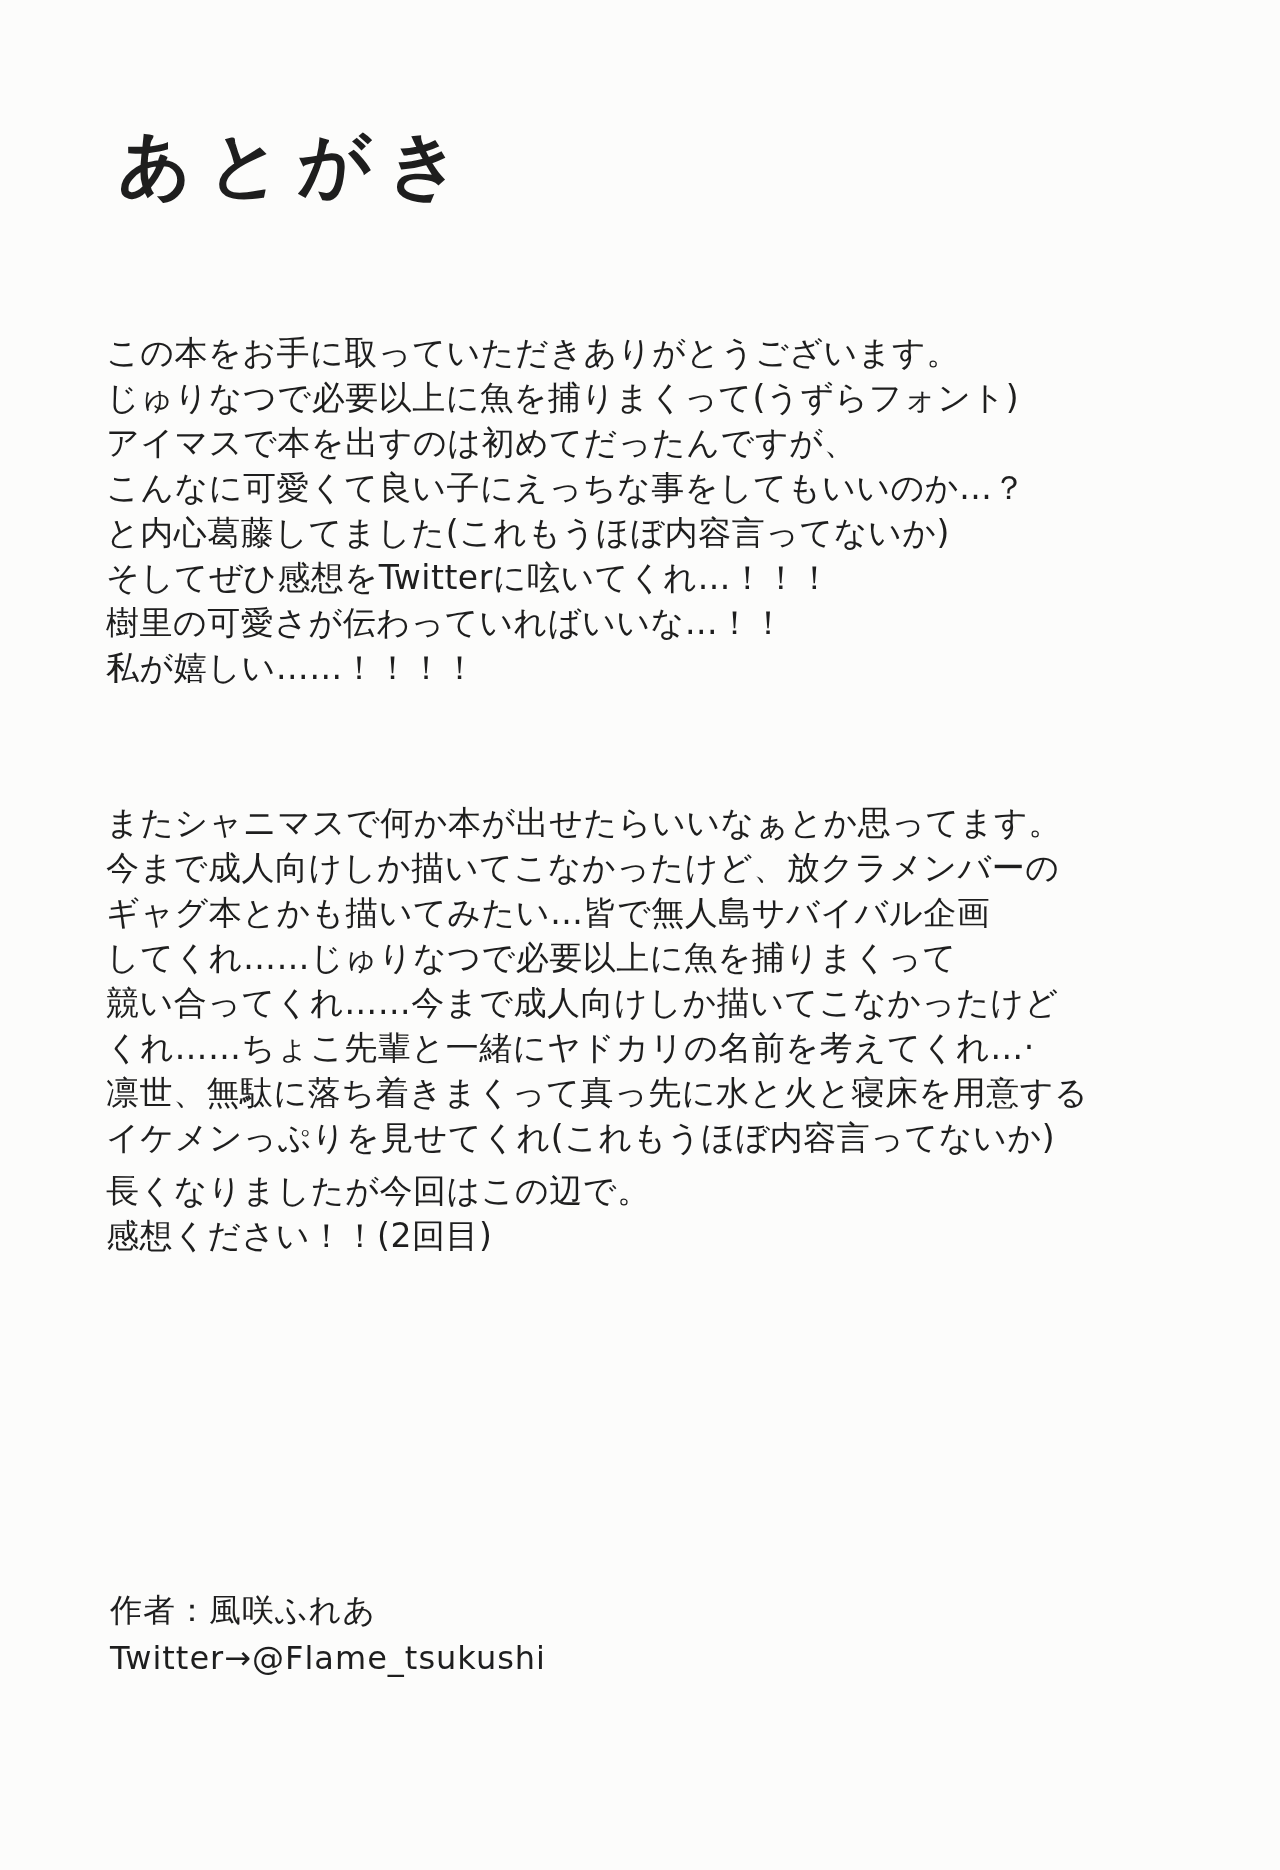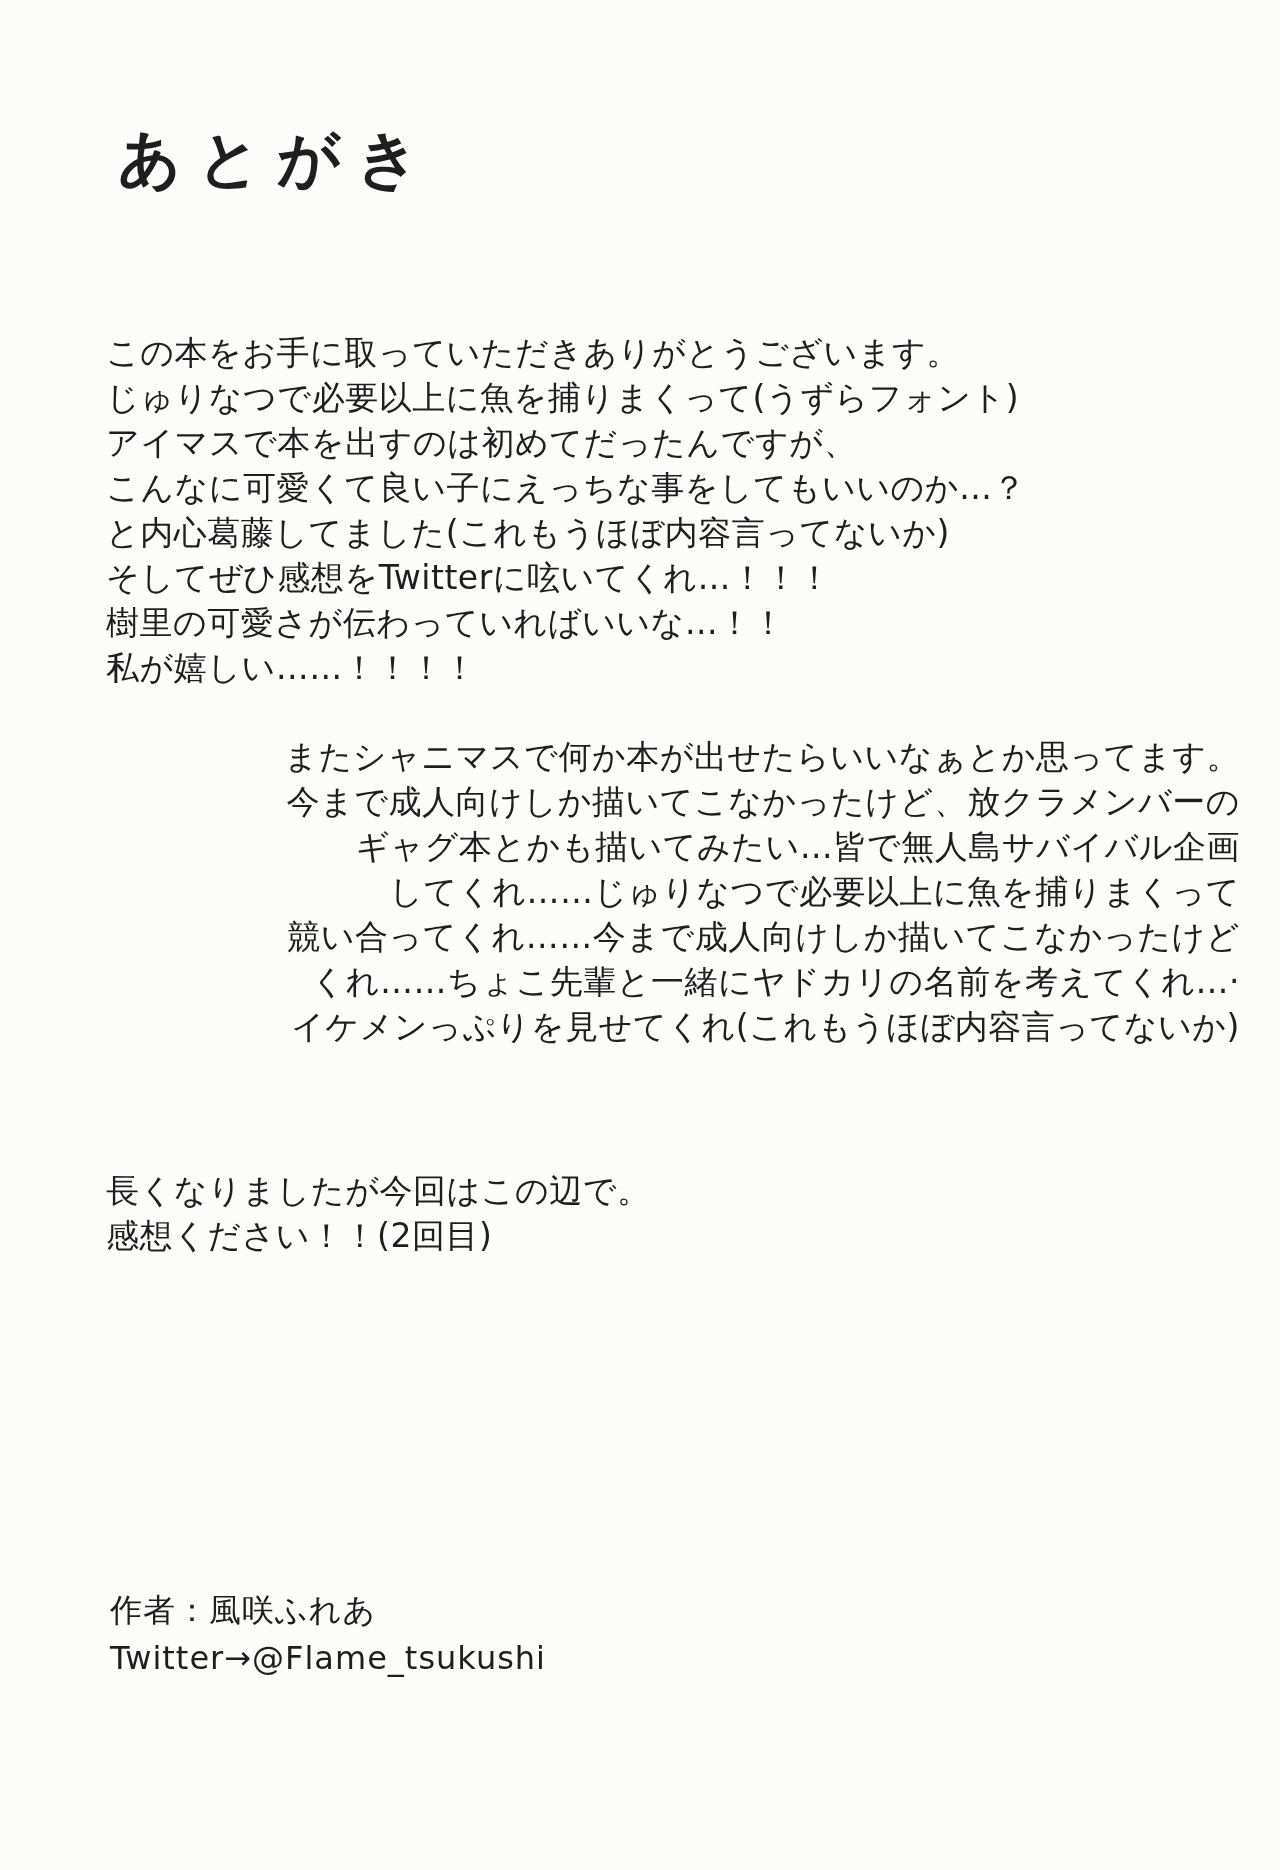--- a/index.html
+++ b/index.html
@@ -14,40 +14,40 @@
     background: #fcfcfb;
     color: #1e1e1e;
     font-family: "DejaVu Sans", sans-serif;
     overflow: hidden;
   }
   .title {
     position: absolute;
     top: 128px;
     left: 118px;
     margin: 0;
-    font-size: 62px;
+    font-size: 72px;
     line-height: 1;
     font-weight: 600;
     letter-spacing: 16px;
     white-space: nowrap;
   }
   .para {
     position: absolute;
     left: 106px;
     right: 40px;
     font-size: 33px;
     line-height: 45px;
     letter-spacing: 0.5px;
   }
   .para .line,
   .credits .line {
     white-space: nowrap;
   }
   .p1 { top: 330px; }
-  .p2 { top: 734px; text-align: right; }
+  .p2 { top: 800px; }
   .p3 { top: 1168px; }
   .credits {
     position: absolute;
     left: 110px;
     top: 1586px;
     font-size: 32px;
     line-height: 48px;
     letter-spacing: 1px;
   }
 </style>
@@ -69,20 +69,21 @@
     <div class="line">私が嬉しい……！！！！</div>
   </div>
 
   <div class="para p2">
     <div class="line">またシャニマスで何か本が出せたらいいなぁとか思ってます。</div>
     <div class="line">今まで成人向けしか描いてこなかったけど、放クラメンバーの</div>
     <div class="line">ギャグ本とかも描いてみたい…皆で無人島サバイバル企画</div>
     <div class="line">してくれ……じゅりなつで必要以上に魚を捕りまくって</div>
     <div class="line">競い合ってくれ……今まで成人向けしか描いてこなかったけど</div>
     <div class="line">くれ……ちょこ先輩と一緒にヤドカリの名前を考えてくれ…·</div>
+    <div class="line">凛世、無駄に落ち着きまくって真っ先に水と火と寝床を用意する</div>
     <div class="line">イケメンっぷりを見せてくれ(これもうほぼ内容言ってないか)</div>
   </div>
 
   <div class="para p3">
     <div class="line">長くなりましたが今回はこの辺で。</div>
     <div class="line">感想ください！！(2回目)</div>
   </div>
 
   <div class="credits">
     <div class="line">作者：風咲ふれあ</div>

